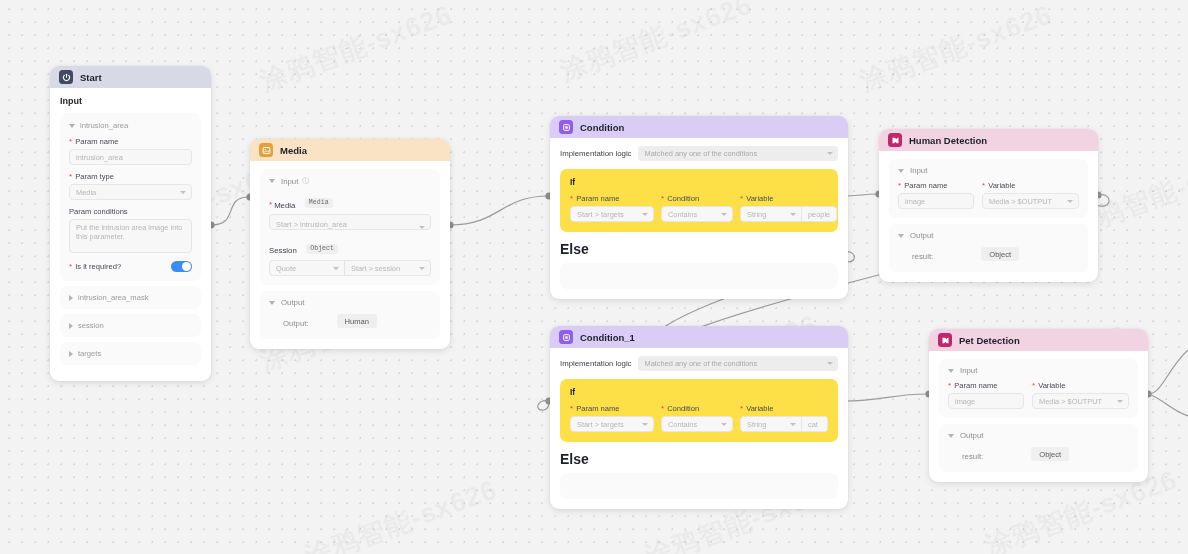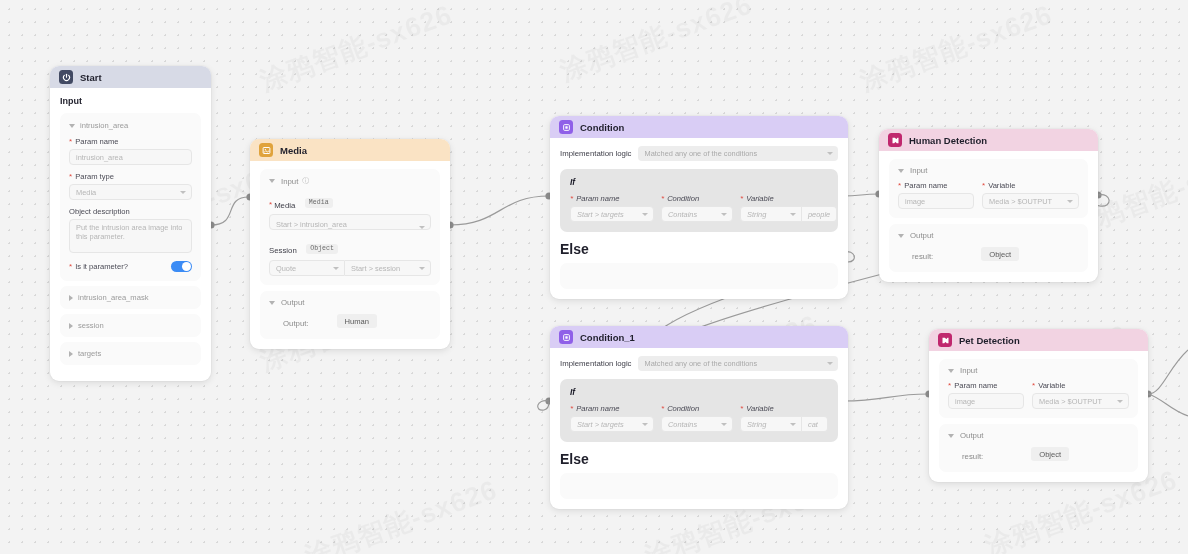--- a/index.html
+++ b/index.html
@@ -138,21 +138,21 @@
   .out-row { display: flex; align-items: flex-end; gap: 28px; padding-left: 14px; margin-top: 7px; }
   .out-label { font-size: 7.8px; color: #8a8a8a; }
   
   .impl-row { display: flex; align-items: center; gap: 6px; margin-bottom: 8px; }
   .impl-label { font-size: 7.8px; color: #3e3e48; white-space: nowrap; }
   .impl-select {
     flex: 1; height: 15px; background: #ededed; border-radius: 4px;
     display: flex; align-items: center; justify-content: space-between;
     padding: 0 5px 0 7px; font-size: 7.4px; color: #a9a9a9;
   }
-  .if-box { background: #e5e5e5; border-radius: 7px; padding: 8px 10px 10px 10px; font-style: italic; }
+  .if-box { background: #fde047; border-radius: 7px; padding: 8px 10px 10px 10px; }
   .if-label { font-size: 8.4px; font-weight: bold; color: #1f1f2b; margin-bottom: 7px; }
   .cond-grid { display: flex; gap: 7px; }
   .cond-col-a { width: 84px; flex: 0 0 84px; }
   .cond-col-b { width: 72px; flex: 0 0 72px; }
   .cond-col-c { flex: 1; }
   .var-split { display: flex; }
   .var-split .select { width: 62px; flex: 0 0 62px; border-top-right-radius: 0; border-bottom-right-radius: 0; }
   .var-split .input { flex: 1; border-left: none; border-top-left-radius: 0; border-bottom-left-radius: 0; }
   .else-label { font-size: 14px; font-weight: bold; color: #1f1f2b; margin: 9px 0 6px 0; }
   .else-box { background: #fafafa; border-radius: 7px; height: 26px; }
@@ -244,28 +244,28 @@
         <div class="field-label">
           <span class="req">*</span>
           <span>Param type</span>
         </div>
         <div class="select">
           <span>Media</span>
           <span class="chev"></span>
         </div>
 
         <div class="field-label">
-          <span>Object description</span>
+          <span>Param conditions</span>
         </div>
         <div class="input tall">Put the intrusion area image into this parameter.</div>
 
         <div class="toggle-row">
           <span class="field-label" style="margin:0;">
             <span class="req">*</span>
-            <span>Is it parameter?</span>
+            <span>Is it required?</span>
           </span>
           <span class="toggle"></span>
         </div>
       </div>
 
       <div class="param-card collapsed">
         <div class="row-head">
           <span class="caret right"></span>
           <span>intrusion_area_mask</span>
         </div>

